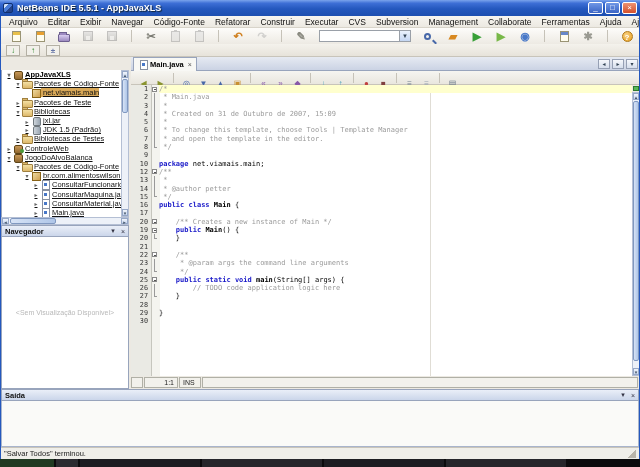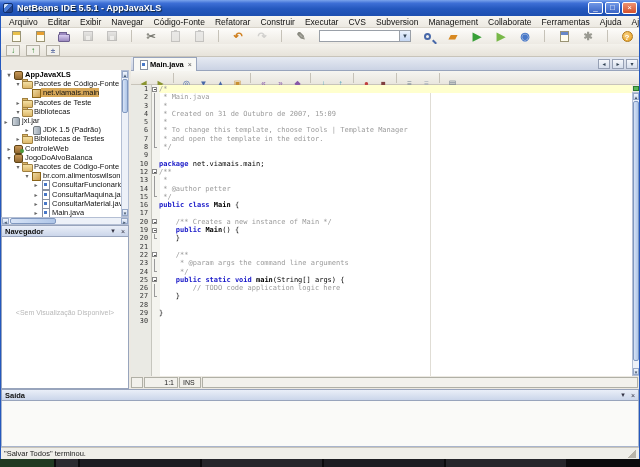--- a/index.html
+++ b/index.html
@@ -68,21 +68,21 @@
   
   .left-col { position:absolute; left:1px; top:0; width:128px; height:332px; }
   .ltabs { position:absolute; left:0; top:16px; width:105px; height:13px; display:flex;
     background:linear-gradient(180deg,#E6EAF2,#CBD3E4); border-bottom:1px solid #98A4BC; }
   .ltab { font-size:7.5px; padding:2px 4px 0; color:#222; border-right:1px solid #AAB4C8; white-space:nowrap; }
   .ltab.active { background:#F8F8F5; font-weight:bold; }
   .ltab-btn { width:11px; font-size:7px; text-align:center; padding-top:2px; color:#334;
     border-right:1px solid #AAB4C8; }
   .tree { position:absolute; left:0; top:13px; width:120px; height:147px; background:#fff;
     border-left:1px solid #98A4BC; overflow:hidden; }
-  .trow { height:9.2px; display:flex; align-items:center; white-space:nowrap; font-size:7.5px; color:#111; }
+  .trow { height:9.2px; display:flex; align-items:center; white-space:nowrap; font-size:7.5px; color:#111;text-decoration:underline; }
   .trow.b { font-weight:bold; }
   .trow .hdl { width:8px; font-size:6px; color:#666; text-align:center; flex:none; }
   .trow .lbl { padding-left:2px; overflow:hidden; }
   .trow .lbl.sel { background:#D8A858; }
   .ti { width:10px; height:9px; flex:none; position:relative; }
   .ti.project-java::after, .ti.project-web::after { content:""; position:absolute; left:1px; top:1px;
     width:7px; height:7px; background:linear-gradient(180deg,#c89858,#906830); border-radius:2px; border:1px solid #5e4416; }
   .ti.project-web::before { content:""; position:absolute; right:-1px; bottom:0; width:4px; height:4px;
     background:#4a9a3a; border-radius:50%; z-index:1; }
   .ti.folder-src::after, .ti.folder-lib::after { content:""; position:absolute; left:0; top:2px;
@@ -309,21 +309,21 @@
           <div class="trow" style="padding-left: 12px;">
             <span class="hdl">▸</span>
             <span class="ti folder-src"></span>
             <span class="lbl">Pacotes de Teste</span>
           </div>
           <div class="trow" style="padding-left: 12px;">
             <span class="hdl">▾</span>
             <span class="ti folder-lib"></span>
             <span class="lbl">Bibliotecas</span>
           </div>
-          <div class="trow" style=" align-items: flex-end;">
+          <div class="trow" style="padding-left: 21px; align-items: flex-end;">
             <span class="hdl">▸</span>
             <span class="ti jar"></span>
             <span class="lbl">jxl.jar</span>
           </div>
           <div class="trow" style="padding-left: 21px;">
             <span class="hdl">▸</span>
             <span class="ti jar"></span>
             <span class="lbl">JDK 1.5 (Padrão)</span>
           </div>
           <div class="trow" style="padding-left: 12px;">

